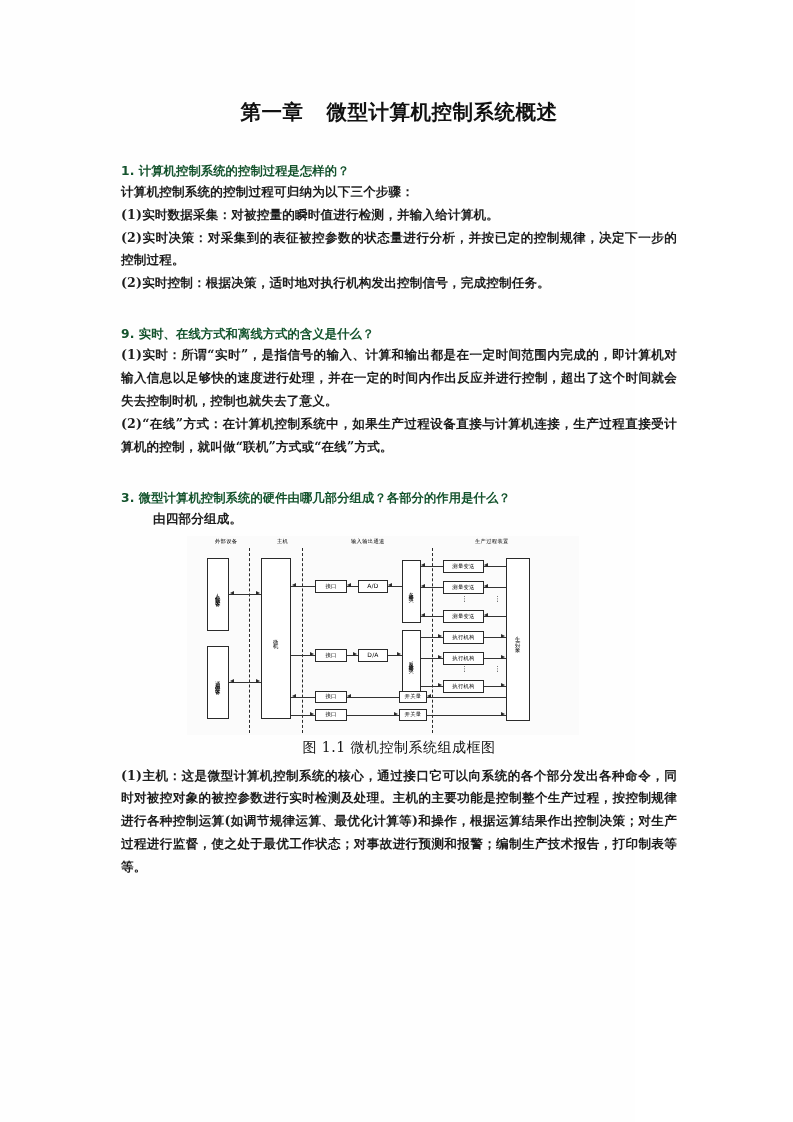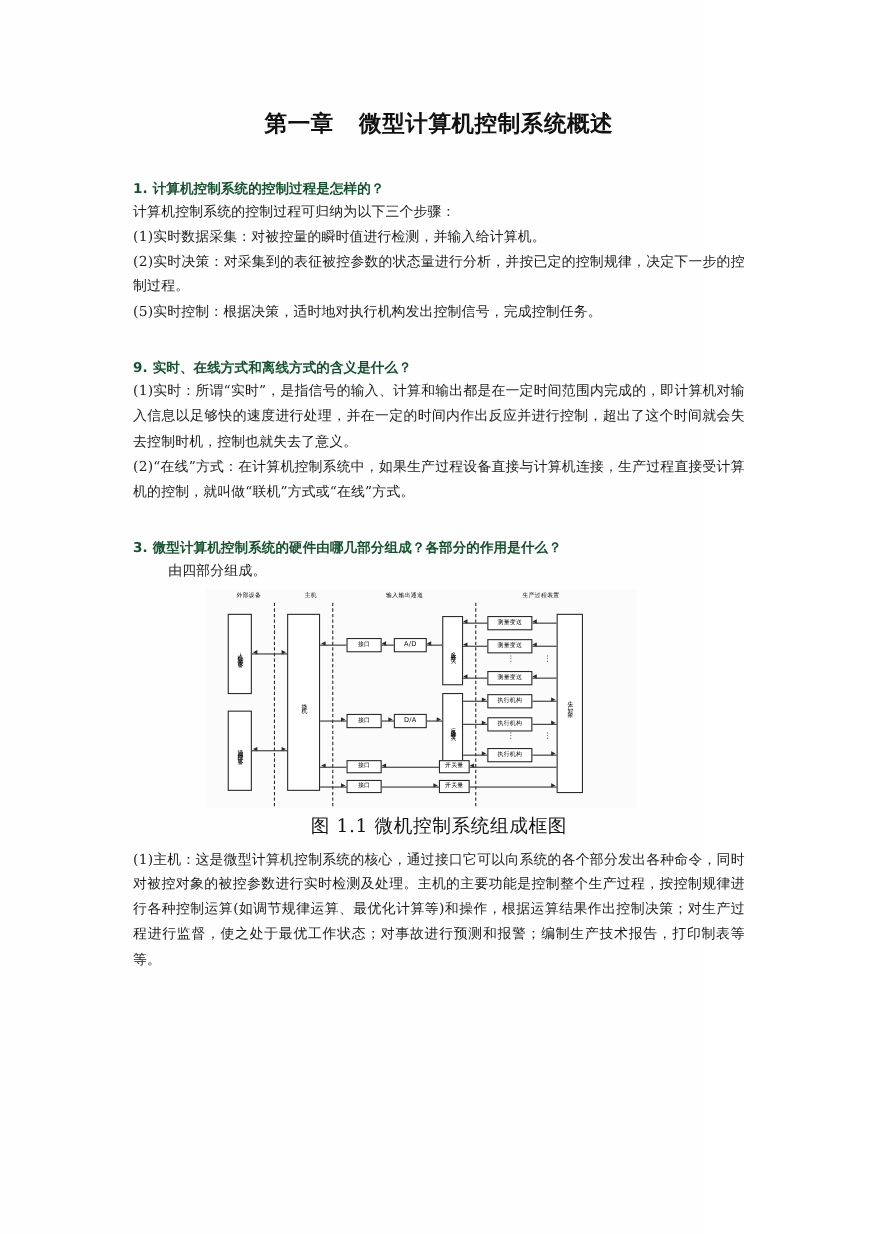--- a/index.html
+++ b/index.html
@@ -58,38 +58,39 @@
 
   
   .para {
     font-size: 12.6px;
     line-height: 1.82;
     margin: 0;
     text-align: justify;
     text-justify: inter-ideograph;
     color: #1c1c1c;
     letter-spacing: 0.15px;
+    font-weight: bold;
   }
   .para.tight { line-height: 1.72; margin-left: 32px; }
 
   
   .figure-wrap {
     margin-top: 6px;
     width: 556px;
   }
   .figure-box {
     position: relative;
     left: 66px;
     width: 392px;
     height: 199px;
     background: #fbfbfb;
   }
   .fig-caption {
     text-align: center;
-    font-size: 17px;
+    font-size: 14px;
     margin-top: 4px;
     color: #141414;
     letter-spacing: 0.5px;
   }
   .dbox {
     position: absolute;
     border: 1px solid #2a2a2a;
     background: #ffffff;
     box-sizing: border-box;
     display: flex;
@@ -158,21 +159,21 @@
 
 <div class="page">
   <div class="content">
 
     <h1 class="doc-title"><span>第一章</span><span class="title-gap">   </span><span>微型计算机控制系统概述</span></h1>
 
     <p class="q-head first">1. 计算机控制系统的控制过程是怎样的？</p>
     <p class="para">计算机控制系统的控制过程可归纳为以下三个步骤：</p>
     <p class="para">(1)实时数据采集：对被控量的瞬时值进行检测，并输入给计算机。</p>
     <p class="para">(2)实时决策：对采集到的表征被控参数的状态量进行分析，并按已定的控制规律，决定下一步的控制过程。</p>
-    <p class="para">(5)实时控制：根据决策，适时地对执行机构发出控制信号，完成控制任务。</p>
+    <p class="para">(2)实时控制：根据决策，适时地对执行机构发出控制信号，完成控制任务。</p>
 
     <p class="q-head spaced-lg">9. 实时、在线方式和离线方式的含义是什么？</p>
     <p class="para">(1)实时：所谓“实时”，是指信号的输入、计算和输出都是在一定时间范围内完成的，即计算机对输入信息以足够快的速度进行处理，并在一定的时间内作出反应并进行控制，超出了这个时间就会失去控制时机，控制也就失去了意义。</p>
     <p class="para">(2)“在线”方式：在计算机控制系统中，如果生产过程设备直接与计算机连接，生产过程直接受计算机的控制，就叫做“联机”方式或“在线”方式。</p>
 
     <p class="q-head spaced-lg">3. 微型计算机控制系统的硬件由哪几部分组成？各部分的作用是什么？</p>
     <p class="para tight">由四部分组成。</p>
 
     <div class="figure-wrap">
       <div class="figure-box">

